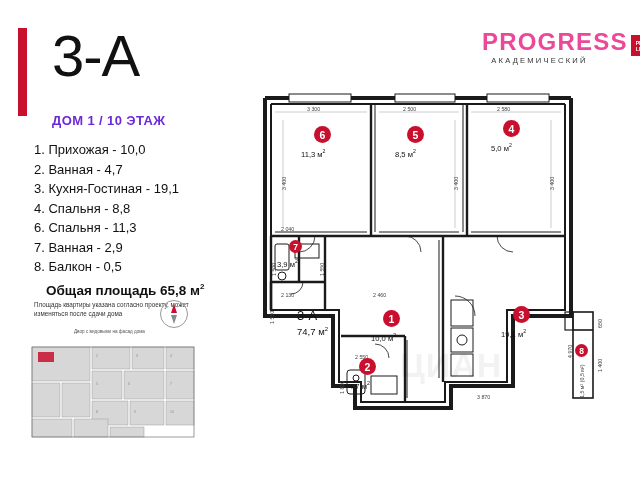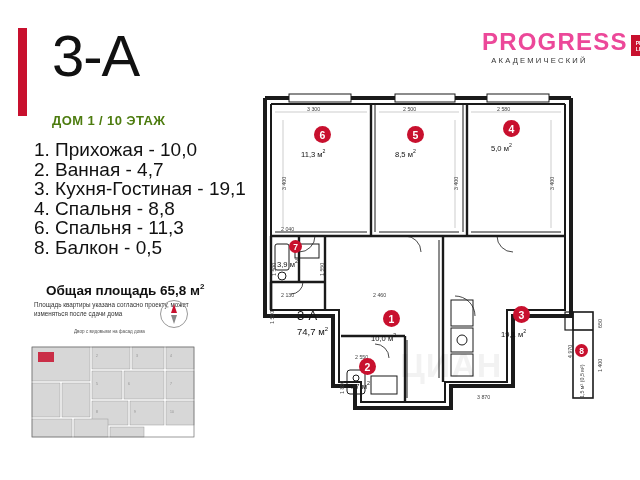--- a/index.html
+++ b/index.html
@@ -15,25 +15,25 @@
     position:absolute;left:18px;top:28px;width:9px;height:88px;background:#c8102e;
   }
 
   
   .title-big{
     position:absolute;left:52px;top:26px;
     font-size:58px;line-height:60px;font-weight:400;letter-spacing:-1px;color:#111;
   }
   .title-sub{
     position:absolute;left:52px;top:113px;
-    font-size:13px;font-weight:700;letter-spacing:.4px;color:#4d7c0f;
+    font-size:13px;font-weight:700;letter-spacing:.4px;color:#6d28d9;
   }
   .rooms{
     position:absolute;left:34px;top:140px;width:215px;
-    font-size:19px;line-height:19.5px;color:#111;
+    font-size:13px;line-height:19.5px;color:#111;
   }
   .rooms div{white-space:nowrap;}
   .total{
     position:absolute;left:46px;top:282px;
     font-size:13.5px;font-weight:700;color:#111;
   }
   .total sup{font-size:8px;}
   .disclaimer{
     position:absolute;left:34px;top:300px;width:170px;
     font-size:6.3px;line-height:9px;color:#333;
@@ -129,20 +129,21 @@
 
   <div class="title-big">3-А</div>
   <div class="title-sub">ДОМ 1 / 10 ЭТАЖ</div>
 
   <div class="rooms">
     <div>1. Прихожая - 10,0</div>
     <div>2. Ванная - 4,7</div>
     <div>3. Кухня-Гостиная - 19,1</div>
     <div>4. Спальня - 8,8</div>
     <div>6. Спальня - 11,3</div>
+    <div>7. Ванная - 2,9</div>
     <div>8. Балкон - 0,5</div>
   </div>
 
   <div class="total">
     <span>Общая площадь 65,8 м</span><sup>2</sup>
   </div>
   <div class="disclaimer">Площадь квартиры указана согласно проекту, может изменяться после сдачи дома</div>
 
   <div class="compass"></div>
 

